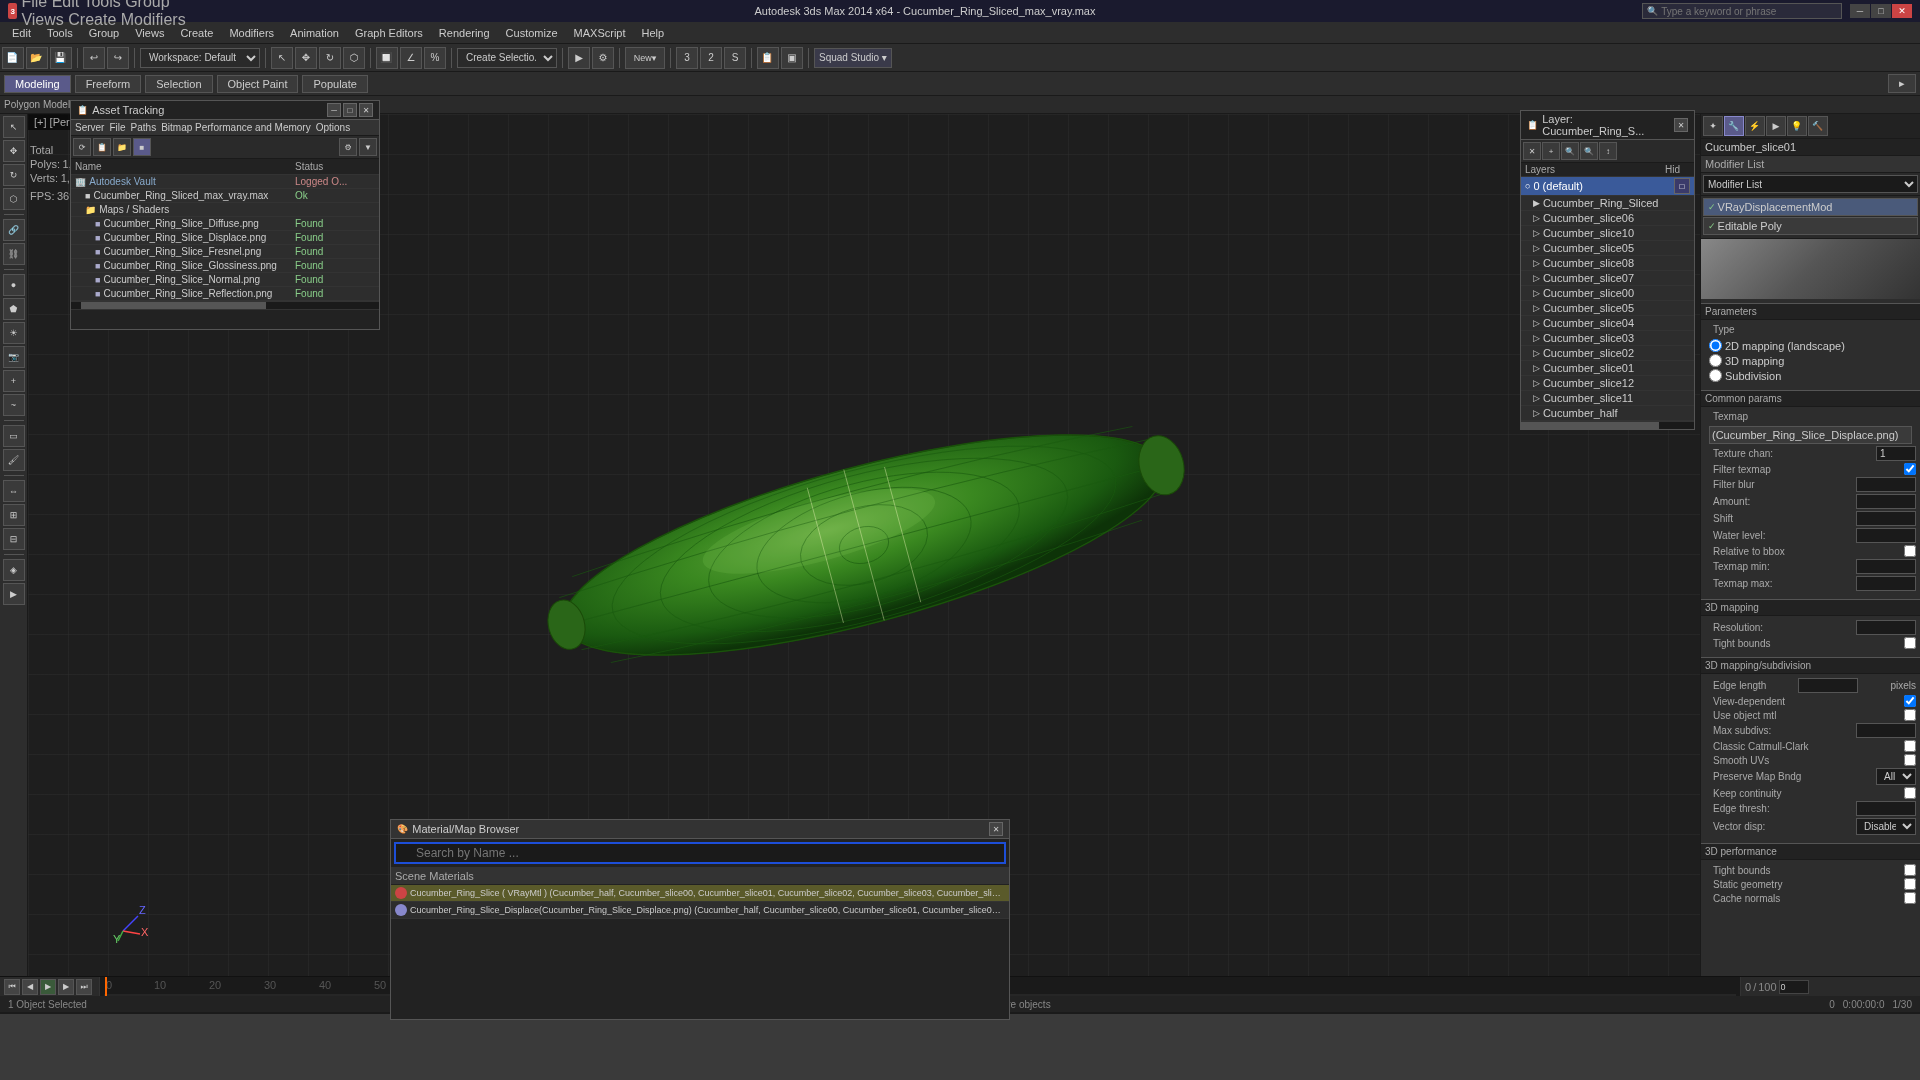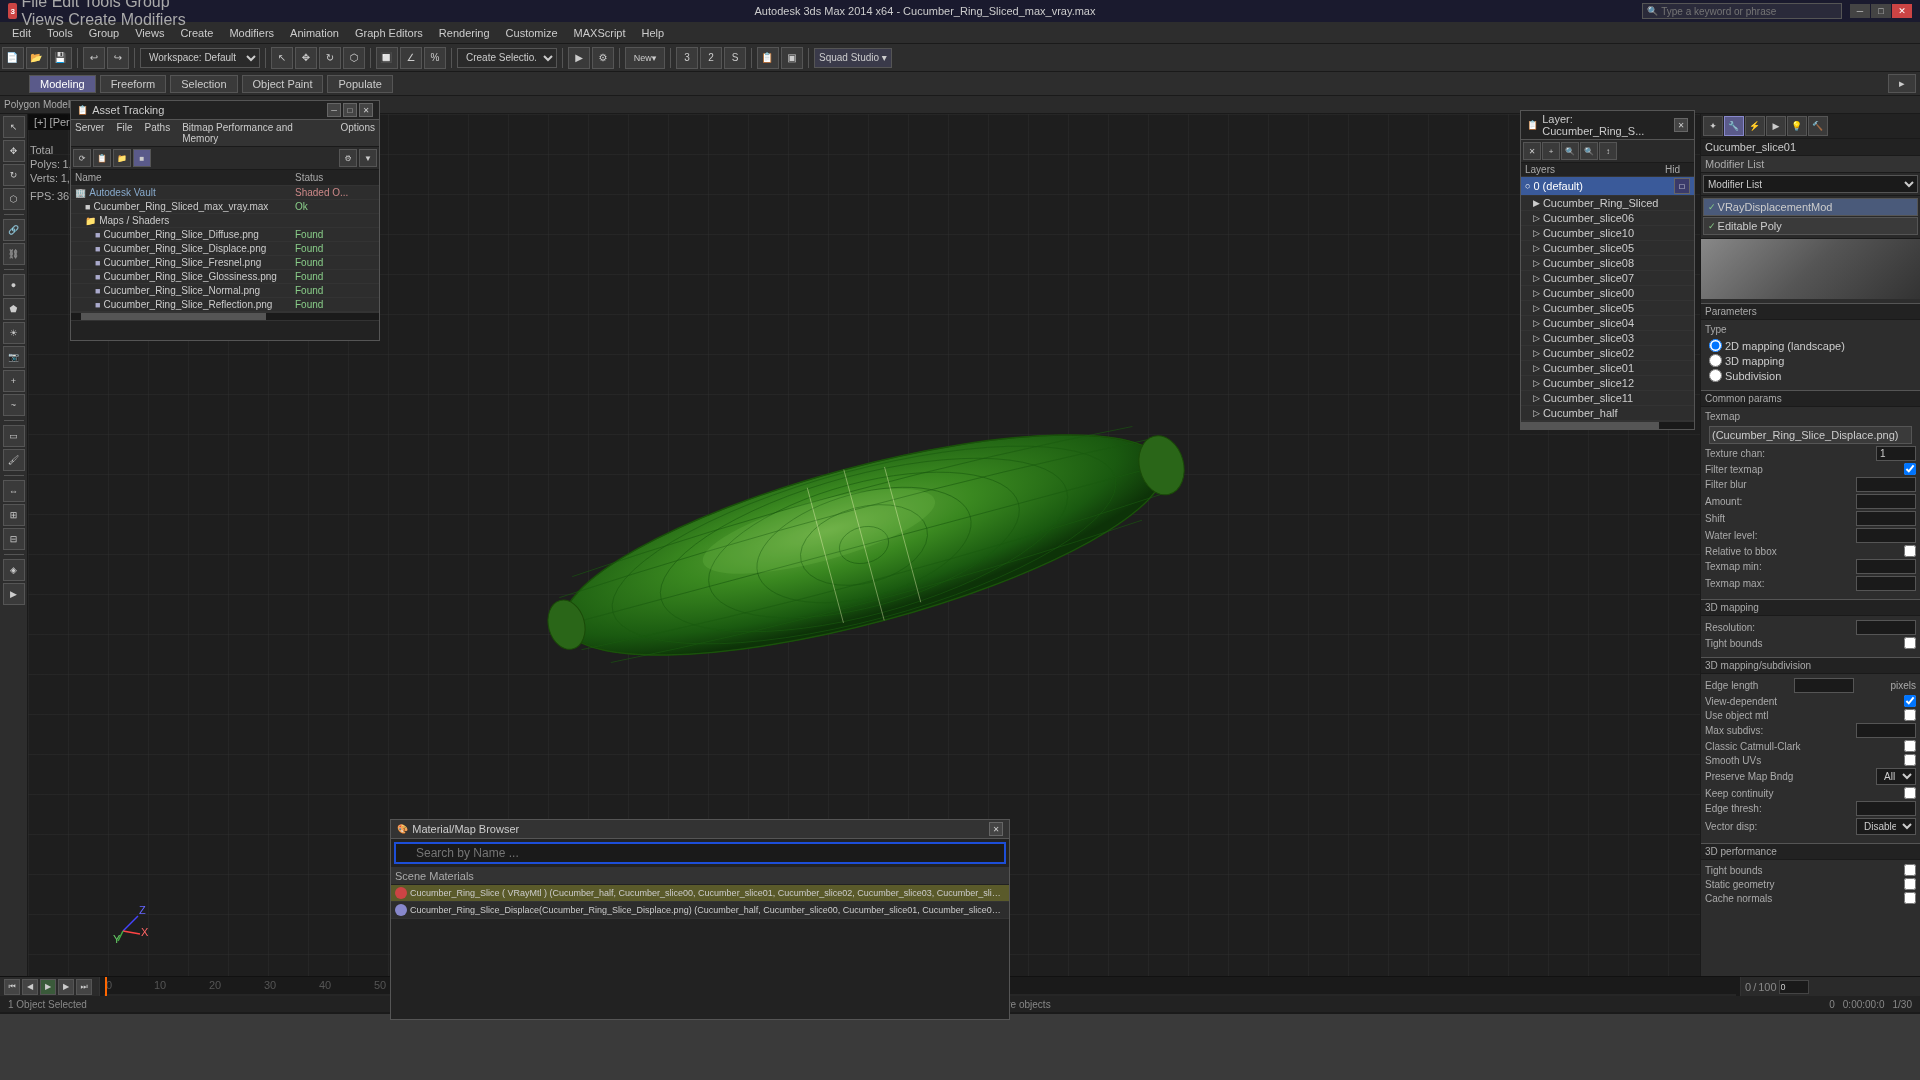--- a/index.html
+++ b/index.html
@@ -69,21 +69,21 @@
       gap: 4px;
     }
     .mode-btn {
       padding: 2px 10px;
       background: #3a3a3a;
       border: 1px solid #555;
       color: #ccc;
       cursor: pointer;
       font-size: 11px;
     }
-    .mode-btn.active { background: #5a5a8a; color: #fff; margin-left: 25px; }
+    .mode-btn.active { background: #5a5a8a; color: #fff; }
 
     
     #submodebar {
       background: #2a2a2a;
       height: 18px;
       display: flex;
       align-items: center;
       padding: 0 4px;
       border-bottom: 1px solid #1a1a1a;
     }
@@ -216,20 +216,21 @@
       height: 60px;
       background: linear-gradient(135deg, #888 0%, #555 50%, #333 100%);
       margin-bottom: 2px;
     }
     .param-section { padding: 4px; }
     .param-row {
       display: flex;
       align-items: center;
       justify-content: space-between;
       margin-bottom: 2px;
+      margin-left: 8px;
     }
     .param-label { color: #aaa; font-size: 10px; }
     .param-value {
       background: #1a1a1a;
       border: 1px solid #555;
       color: #ccc;
       font-size: 10px;
       width: 60px;
       padding: 1px 3px;
     }
@@ -284,21 +285,21 @@
     .win-ctrl {
       width: 14px; height: 14px;
       background: #444; border: 1px solid #666;
       display: flex; align-items: center; justify-content: center;
       font-size: 8px; cursor: pointer; color: #ccc;
     }
     .window-menubar {
       display: flex;
       background: #333;
       padding: 2px 4px;
-      gap: 12px;
+      gap: 5px;
       border-bottom: 1px solid #1a1a1a;
     }
     .window-menubar span { font-size: 10px; color: #ccc; cursor: pointer; }
     .window-toolbar {
       display: flex;
       padding: 2px;
       gap: 2px;
       background: #2a2a2a;
       border-bottom: 1px solid #1a1a1a;
     }
@@ -974,21 +975,21 @@
 
   <div class="at-header">
     <span class="at-col-name">Name</span>
     <span class="at-col-status">Status</span>
   </div>
 
   <div>
     <div class="at-row">
       <span style="margin-right:3px;font-size:9px;color:#88aacc;">🏢</span>
       <span class="at-row-name" style="color:#88aacc;">Autodesk Vault</span>
-      <span class="at-row-status logged">Shaded O...</span>
+      <span class="at-row-status logged">Logged O...</span>
     </div>
     <div class="at-row indent1">
       <span style="margin-right:3px;font-size:9px;">■</span>
       <span class="at-row-name">Cucumber_Ring_Sliced_max_vray.max</span>
       <span class="at-row-status">Ok</span>
     </div>
     <div class="at-row indent1">
       <span style="margin-right:3px;font-size:9px;">📁</span>
       <span class="at-row-name">Maps / Shaders</span>
       <span class="at-row-status"></span>

